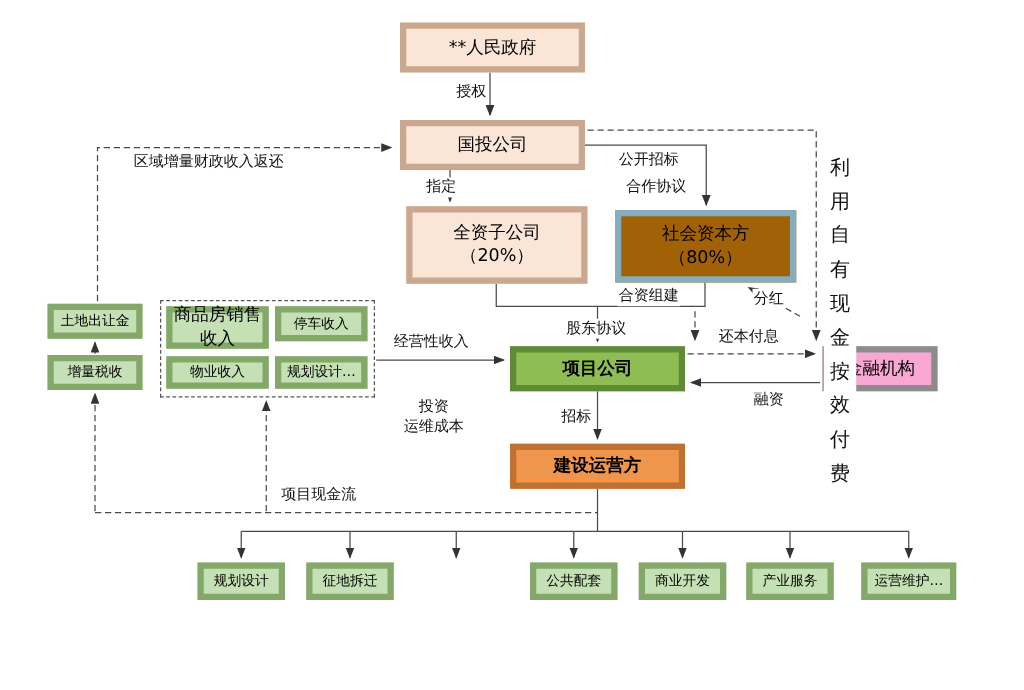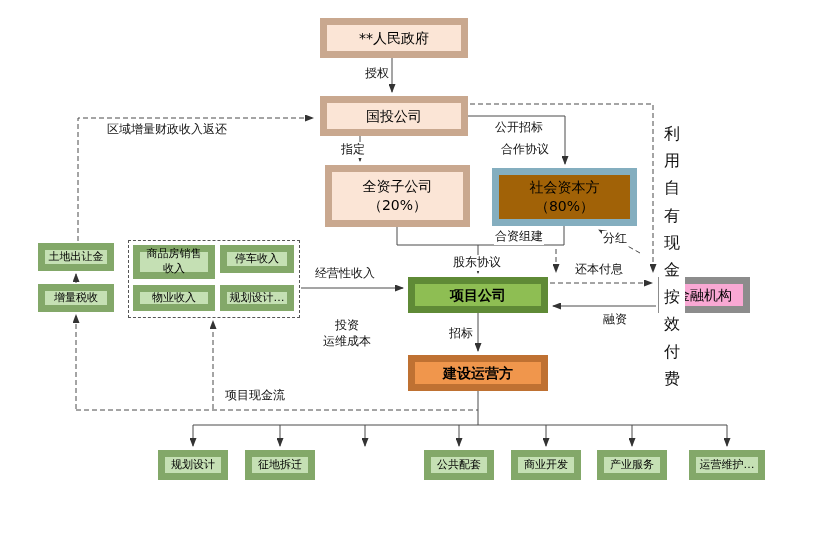--- a/index.html
+++ b/index.html
@@ -3,30 +3,30 @@
 <meta charset="utf-8">
 <style>
   *{margin:0;padding:0;box-sizing:border-box}
   html,body{background:#fff}
   body{font-family:"DejaVu Sans","Liberation Sans",sans-serif;color:#111}
   .stage{position:relative;width:819px;height:552px;background:#fff;overflow:hidden}
   svg.wires{position:absolute;left:0;top:0;pointer-events:none}
   .wire{stroke:#4a4a4a;stroke-width:1;fill:none}
   .dash{stroke-dasharray:5 3}
   .node{position:absolute;display:flex;align-items:center;justify-content:center;
-        text-align:center;white-space:pre-line;border:7px solid #ef4444;
+        text-align:center;white-space:pre-line;border:5px solid #ef4444;
         font-size:14px;line-height:1.35;color:#000}
   .peach{background:#fbe5d6;border-color:#c9a88f}
   .blue{background:#a16207;border-color:#84aebf}
   .green{background:#8ebe53;border-color:#5f8a36;font-weight:700}
   .lgreen{background:#c5e0b4;border-color:#83a869}
   .orange{background:#f0964c;border-color:#bf7132;font-weight:600}
   .gray{background:#f9a8d4;border-color:#8c8c8c}
   .sm{font-size:11px}
-  .xs{font-size:11px}
+  .xs{font-size:14px}
   .dashed-box{position:absolute;border:1px dashed #555}
   .elabel{position:absolute;font-size:12px;background:#fff;padding:0 1px;
           white-space:pre-line;text-align:center;line-height:1.3}
   .vlabel{position:absolute;font-size:16px;width:26px;word-break:break-all;
           line-height:1.7;text-align:center;background:#fff}
 </style>
 </head>
 <body>
 
 <div class="stage">

